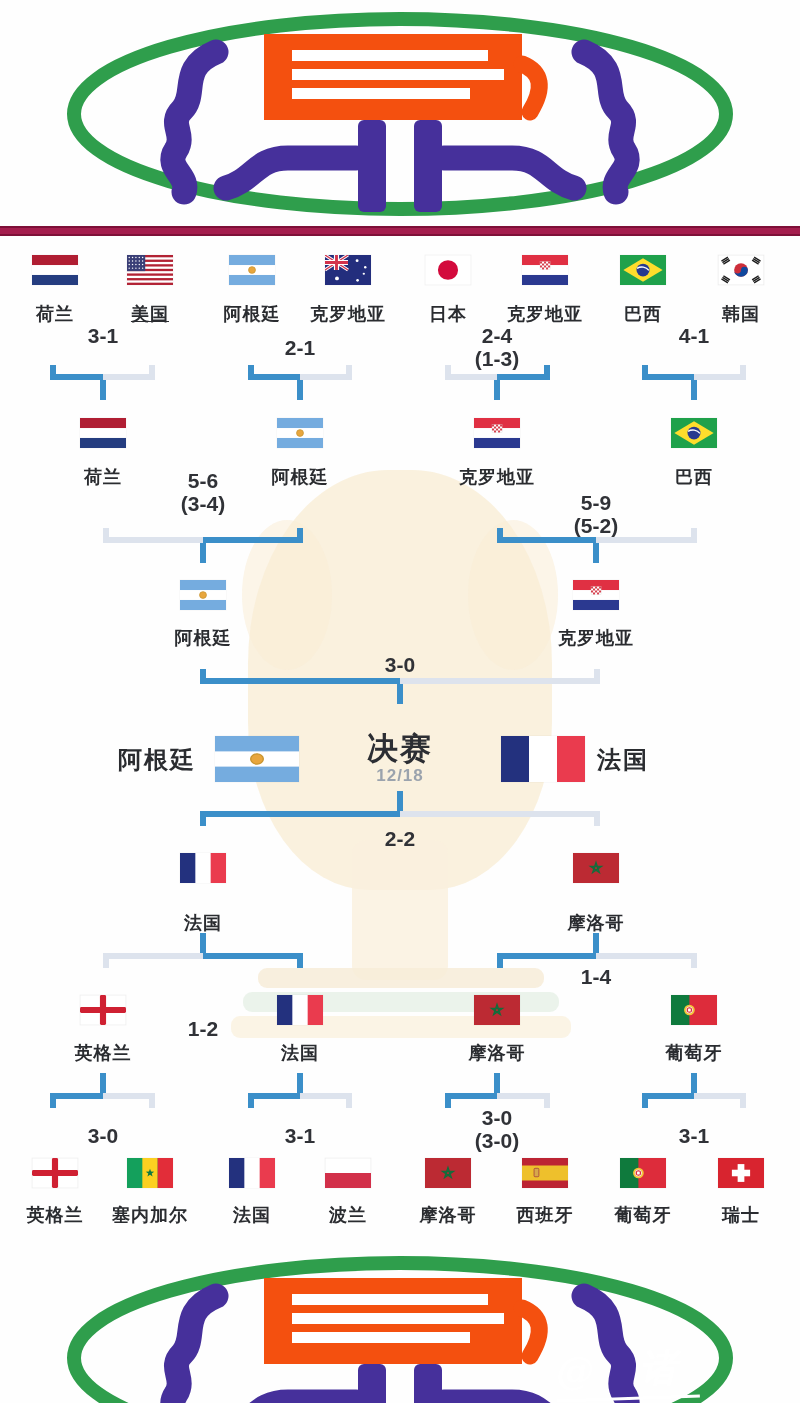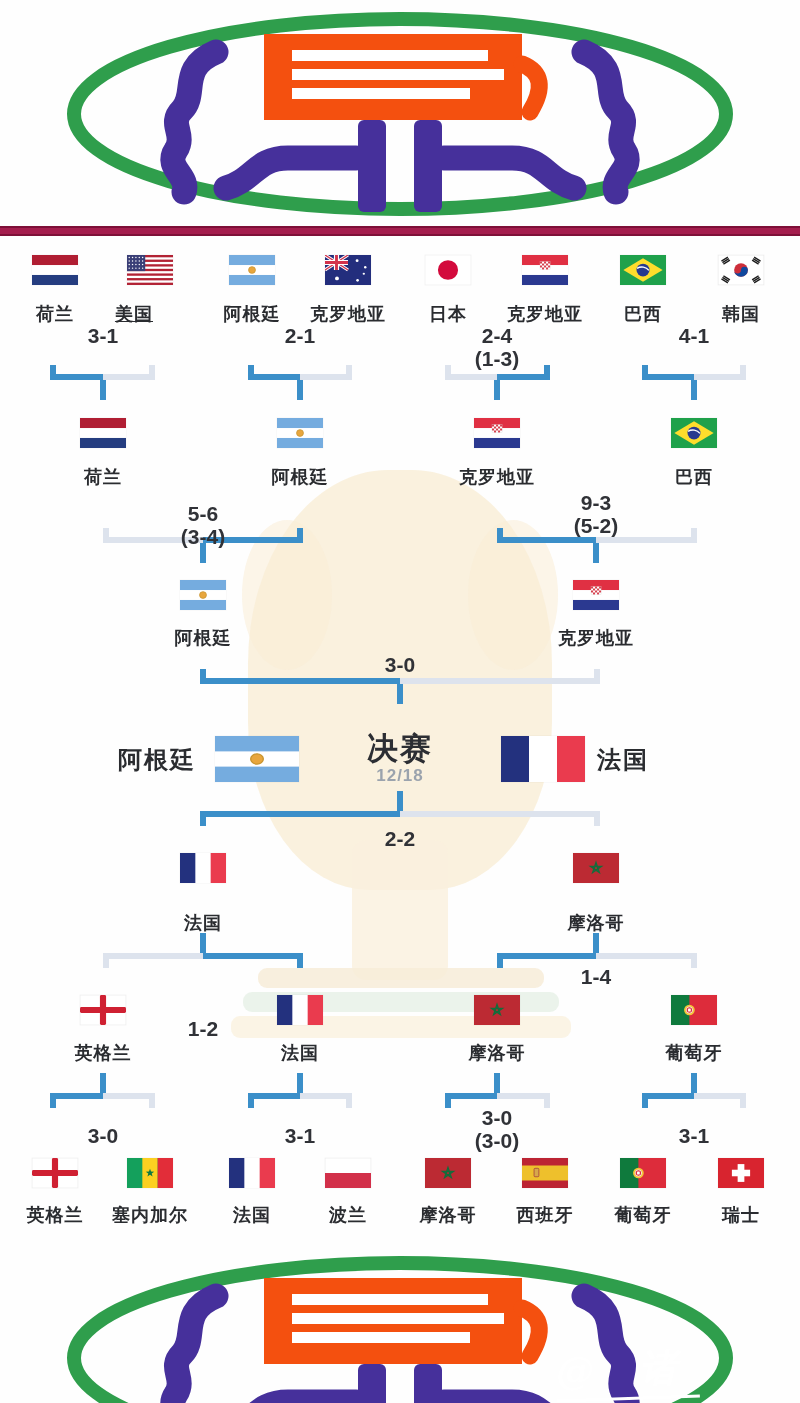--- a/index.html
+++ b/index.html
@@ -171,21 +171,21 @@
           <circle cx="5.8" cy="10.2" r="0.75" fill="#fff"></circle>
           <circle cx="9.3" cy="10.2" r="0.75" fill="#fff"></circle>
           <circle cx="12.8" cy="10.2" r="0.75" fill="#fff"></circle>
           <circle cx="16.3" cy="10.2" r="0.75" fill="#fff"></circle>
           <circle cx="2.3" cy="13.999999999999998" r="0.75" fill="#fff"></circle>
           <circle cx="5.8" cy="13.999999999999998" r="0.75" fill="#fff"></circle>
           <circle cx="9.3" cy="13.999999999999998" r="0.75" fill="#fff"></circle>
           <circle cx="12.8" cy="13.999999999999998" r="0.75" fill="#fff"></circle>
           <circle cx="16.3" cy="13.999999999999998" r="0.75" fill="#fff"></circle>
         </svg></div>
-      <div class="team-label" style="left:134px;top:302px;text-decoration:underline;">美国</div>
+      <div class="team-label" style="left:150px;top:302px;text-decoration:underline;">美国</div>
       <div class="flag-box" style="left:252px;top:255px;"><svg width="46" height="30" viewBox="0 0 48 32" preserveAspectRatio="none">
           <rect width="48" height="32" fill="#fff"></rect>
           <rect width="48" height="10.7" fill="#75acdf"></rect>
           <rect y="21.3" width="48" height="10.7" fill="#75acdf"></rect>
           <circle cx="24" cy="16" r="3.6" fill="#e8a63d" stroke="#c9952f" stroke-width="0.8"></circle>
         </svg></div>
       <div class="team-label" style="left:252px;top:302px;">阿根廷</div>
       <div class="flag-box" style="left:348px;top:255px;"><svg width="46" height="30" viewBox="0 0 48 32" preserveAspectRatio="none">
           <rect width="48" height="32" fill="#232e7d"></rect>
           <path d="M0,0 L24,16 M24,0 L0,16" stroke="#fff" stroke-width="3.4"></path>
@@ -250,21 +250,21 @@
           <g transform="translate(8,26) rotate(33)" fill="#1c1c1c">
   <rect x="-4" y="-2.6" width="8" height="1.4"></rect>
             <rect x="-4" y="-0.7" width="8" height="1.4"></rect>
             <rect x="-4" y="1.2" width="8" height="1.4"></rect>
           </g>
         </svg></div>
       <div class="team-label" style="left:741px;top:302px;">韩国</div>
       <div class="score" style="left:103px;top:324px;">
         <div>3-1</div>
       </div>
-      <div class="score" style="left:300px;top:324px;">
+      <div class="score" style="left:300px;top:336px;">
         <div>2-1</div>
       </div>
       <div class="score" style="left:497px;top:324px;">
         <div>2-4</div>
         <div>(1-3)</div>
       </div>
       <div class="score" style="left:694px;top:324px;">
         <div>4-1</div>
       </div>
       <div class="flag-box" style="left:103px;top:418px;"><svg width="46" height="30" viewBox="0 0 48 32" preserveAspectRatio="none">
@@ -297,26 +297,26 @@
           <rect x="25.1" y="13.3" width="2.1" height="2.1" fill="#d6404e"></rect>
         </svg></div>
       <div class="team-label" style="left:497px;top:465px;">克罗地亚</div>
       <div class="flag-box" style="left:694px;top:418px;"><svg width="46" height="30" viewBox="0 0 48 32" preserveAspectRatio="none">
           <rect width="48" height="32" fill="#1fa14b"></rect>
           <path d="M24,3.5 L44.5,16 L24,28.5 L3.5,16 Z" fill="#fedd2c"></path>
           <circle cx="24" cy="16" r="6.8" fill="#27398f"></circle>
           <path d="M17.8,14.2 a9.5,9.5 0 0 1 12.4,2.2" stroke="#fff" stroke-width="1.5" fill="none"></path>
         </svg></div>
       <div class="team-label" style="left:694px;top:465px;">巴西</div>
-      <div class="score" style="left:203px;top:502px;">
+      <div class="score" style="left:203px;top:469px;">
         <div>5-6</div>
         <div>(3-4)</div>
       </div>
       <div class="score" style="left:596px;top:491px;">
-        <div>9-3</div>
+        <div>5-9</div>
         <div>(5-2)</div>
       </div>
       <div class="flag-box" style="left:203px;top:580px;"><svg width="46" height="30" viewBox="0 0 48 32" preserveAspectRatio="none">
           <rect width="48" height="32" fill="#fff"></rect>
           <rect width="48" height="10.7" fill="#75acdf"></rect>
           <rect y="21.3" width="48" height="10.7" fill="#75acdf"></rect>
           <circle cx="24" cy="16" r="3.6" fill="#e8a63d" stroke="#c9952f" stroke-width="0.8"></circle>
         </svg></div>
       <div class="team-label" style="left:203px;top:626px;">阿根廷</div>
       <div class="flag-box" style="left:596px;top:580px;"><svg width="46" height="30" viewBox="0 0 48 32" preserveAspectRatio="none">

